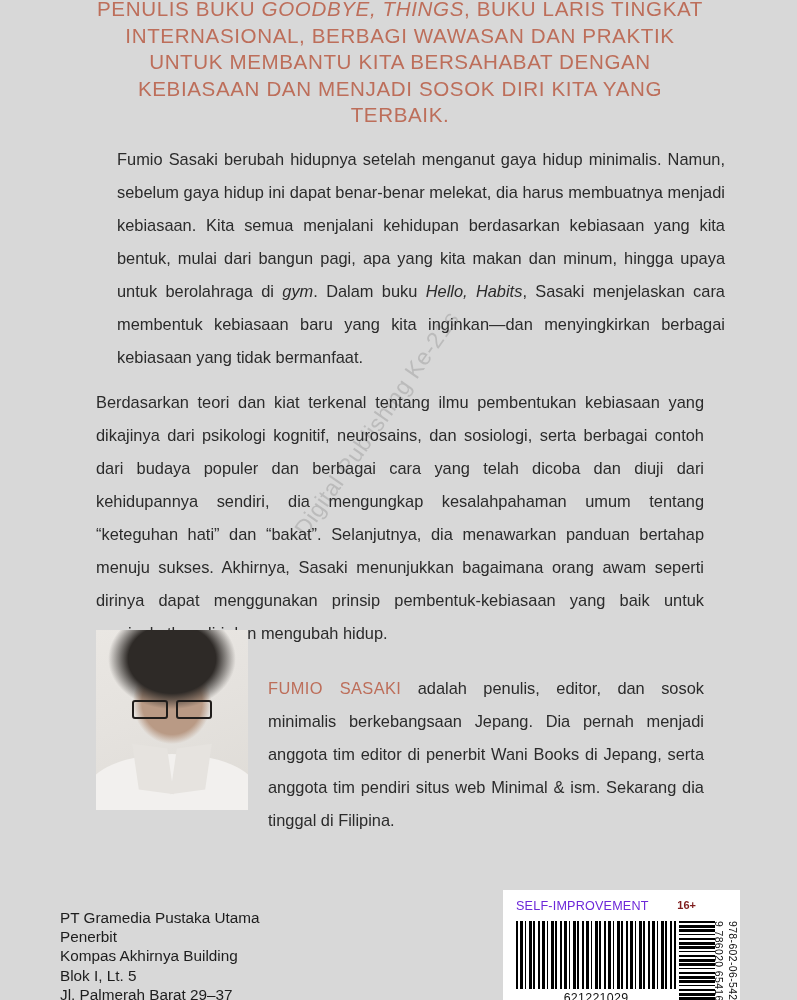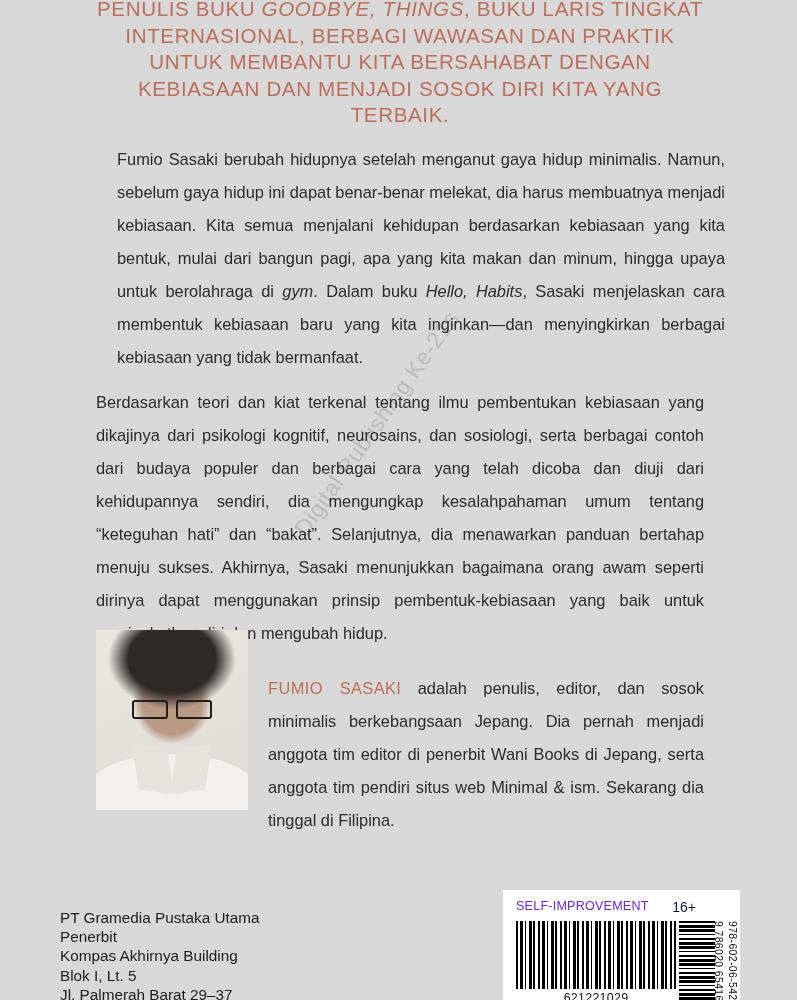--- a/index.html
+++ b/index.html
@@ -164,23 +164,23 @@
   #barcode-category {
     position: absolute;
     left: 13px; top: 9px;
     font-size: 12.6px;
     color: #6d28d9;
     letter-spacing: 0.2px;
   }
   #barcode-age {
     position: absolute;
     right: 44px; top: 9px;
-    font-size: 14px;
-    font-weight: normal;
-    color: #0f172a;
+    font-size: 11px;
+    font-weight: bold;
+    color: #7f1d1d;
   }
   #barcode-main {
     position: absolute;
     left: 13px; top: 31px;
     width: 160px; height: 68px;
     background-image: repeating-linear-gradient(
       to right,
       #000 0px, #000 2px, #fff 2px, #fff 4px,
       #000 4px, #000 7px, #fff 7px, #fff 9px,
       #000 9px, #000 10px, #fff 10px, #fff 13px,

